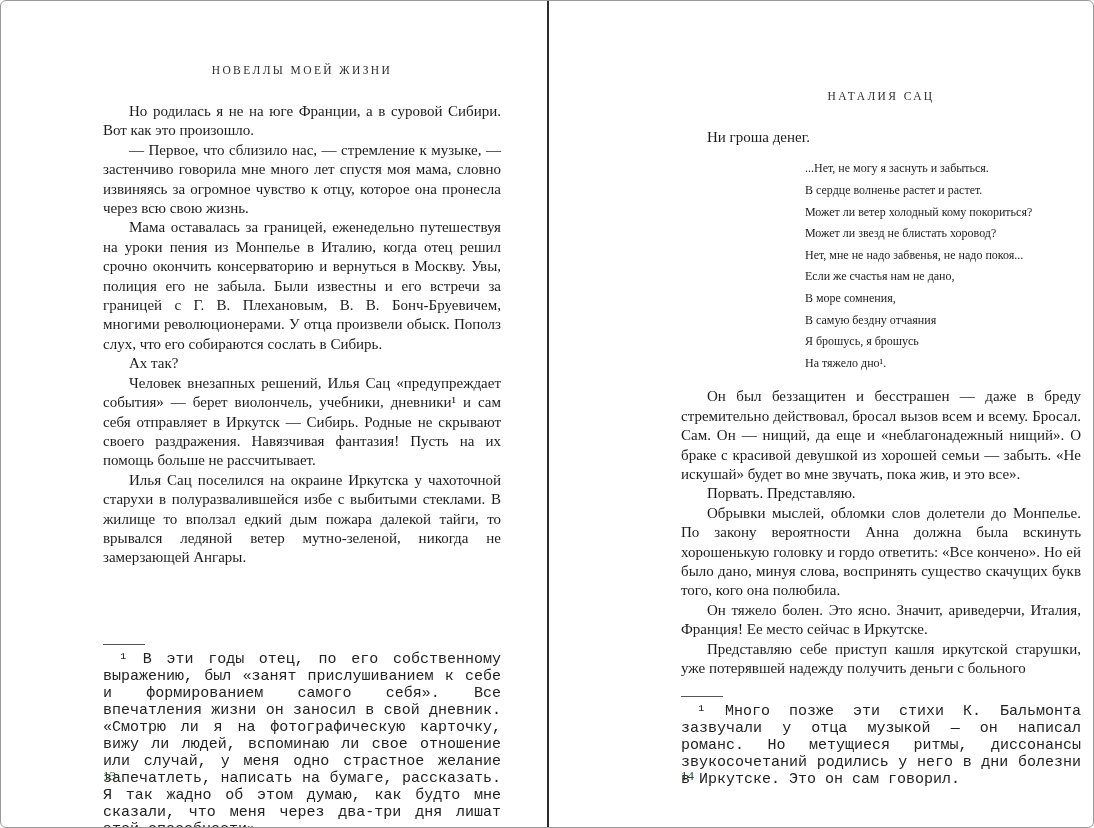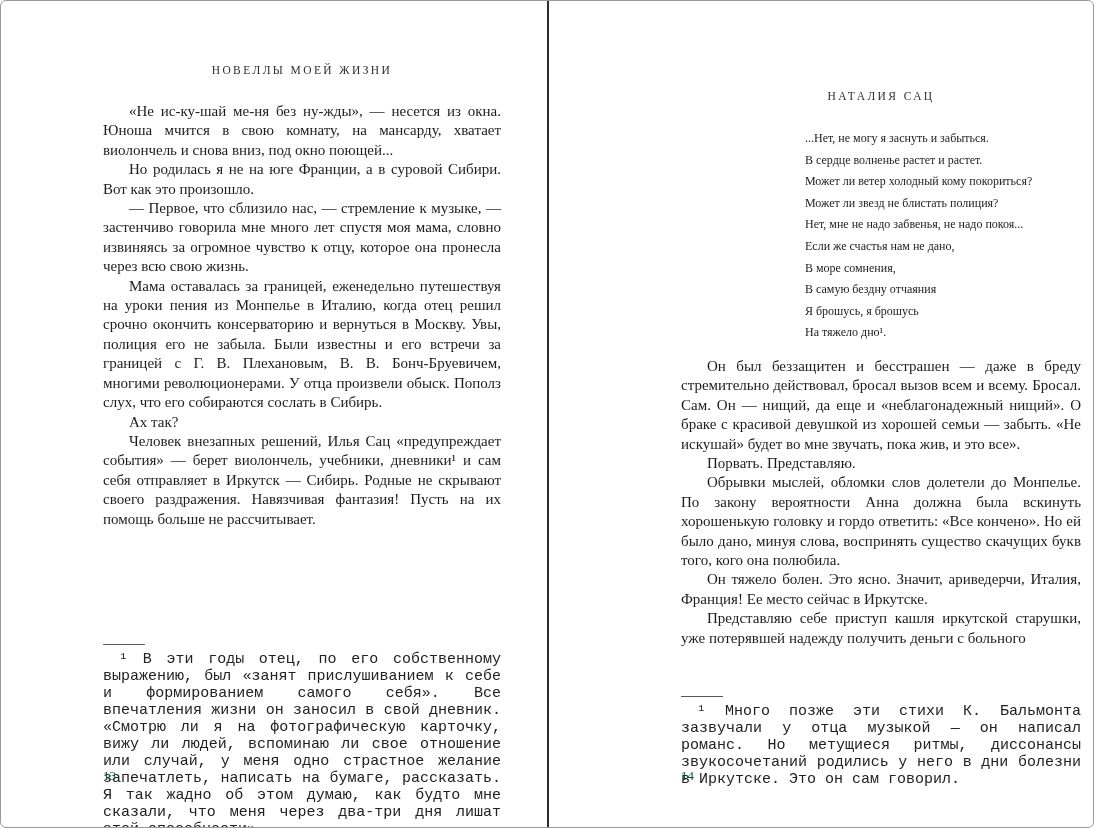--- a/index.html
+++ b/index.html
@@ -96,44 +96,45 @@
   .pn-right { left: 92px; width: 400px; }
 </style>
 </head>
 <body>
 
 <div class="spread">
 
   <div class="page page-left">
     <div class="running-head">НОВЕЛЛЫ МОЕЙ ЖИЗНИ</div>
     <div class="body-text">
-      <p>«Не ис-ку-шай ме-ня без ну-жды», — несется из окна. Юноша мчится в свою комнату, на мансарду, хватает виолончель и снова вниз, под окно поющей...</p>
       <p>Но родилась я не на юге Франции, а в суровой Сибири. Вот как это произошло.</p>
       <p>— Первое, что сблизило нас, — стремление к музыке, — застенчиво говорила мне много лет спустя моя мама, словно извиняясь за огромное чувство к отцу, которое она пронесла через всю свою жизнь.</p>
       <p>Мама оставалась за границей, еженедельно путешествуя на уроки пения из Монпелье в Италию, когда отец решил срочно окончить консерваторию и вернуться в Москву. Увы, полиция его не забыла. Были известны и его встречи за границей с Г. В. Плехановым, В. В. Бонч-Бруевичем, многими революционерами. У отца произвели обыск. Пополз слух, что его собираются сослать в Сибирь.</p>
       <p>Ах так?</p>
       <p>Человек внезапных решений, Илья Сац «предупреждает события» — берет виолончель, учебники, дневники¹ и сам себя отправляет в Иркутск — Сибирь. Родные не скрывают своего раздражения. Навязчивая фантазия! Пусть на их помощь больше не рассчитывает.</p>
+      <p>Илья Сац поселился на окраине Иркутска у чахоточной старухи в полуразвалившейся избе с выбитыми стеклами. В жилище то вползал едкий дым пожара далекой тайги, то врывался ледяной ветер мутно-зеленой, никогда не замерзающей Ангары.</p>
     </div>
     <div class="footnote fn-left">
       <div class="fn-rule"></div>
       <p>¹ В эти годы отец, по его собственному выражению, был «занят прислушиванием к себе и формированием самого себя». Все впечатления жизни он заносил в свой дневник. «Смотрю ли я на фотографическую карточку, вижу ли людей, вспоминаю ли свое отношение или случай, у меня одно страстное желание запечатлеть, написать на бумаге, рассказать. Я так жадно об этом думаю, как будто мне сказали, что меня через два-три дня лишат этой способности».</p>
     </div>
     <div class="page-number pn-left">13</div>
   </div>
 
   <div class="divider"></div>
 
   <div class="page page-right">
     <div class="running-head">НАТАЛИЯ САЦ</div>
     <div class="body-text">
+      <p>Ни гроша денег.</p>
       <div class="poem">
         <div class="poem-line">...Нет, не могу я заснуть и забыться.</div>
         <div class="poem-line">В сердце волненье растет и растет.</div>
         <div class="poem-line">Может ли ветер холодный кому покориться?</div>
-        <div class="poem-line">Может ли звезд не блистать полиция?</div>
+        <div class="poem-line">Может ли звезд не блистать хоровод?</div>
         <div class="poem-line">Нет, мне не надо забвенья, не надо покоя...</div>
         <div class="poem-line">Если же счастья нам не дано,</div>
         <div class="poem-line">В море сомнения,</div>
         <div class="poem-line">В самую бездну отчаяния</div>
         <div class="poem-line">Я брошусь, я брошусь</div>
         <div class="poem-line">На тяжело дно¹.</div>
       </div>
       <p>Он был беззащитен и бесстрашен — даже в бреду стремительно действовал, бросал вызов всем и всему. Бросал. Сам. Он — нищий, да еще и «неблагонадежный нищий». О браке с красивой девушкой из хорошей семьи — забыть. «Не искушай» будет во мне звучать, пока жив, и это все».</p>
       <p>Порвать. Представляю.</p>
       <p>Обрывки мыслей, обломки слов долетели до Монпелье. По закону вероятности Анна должна была вскинуть хорошенькую головку и гордо ответить: «Все кончено». Но ей было дано, минуя слова, воспринять существо скачущих букв того, кого она полюбила.</p>

